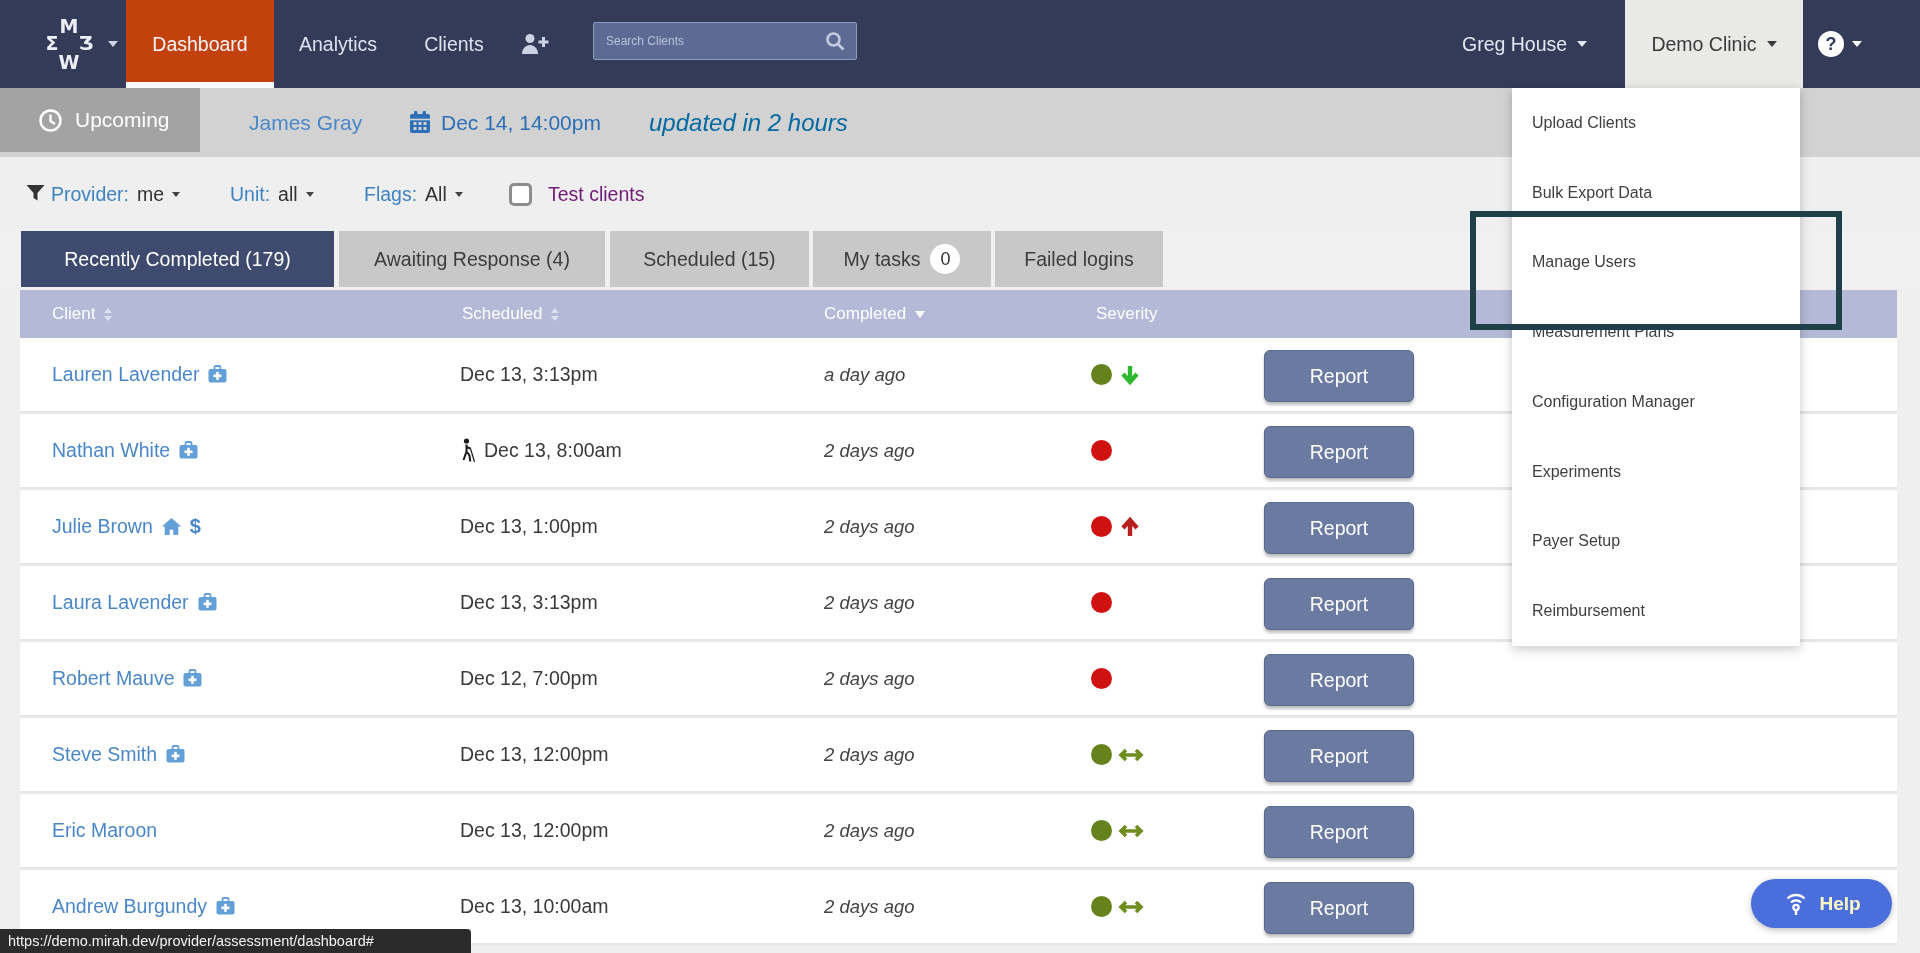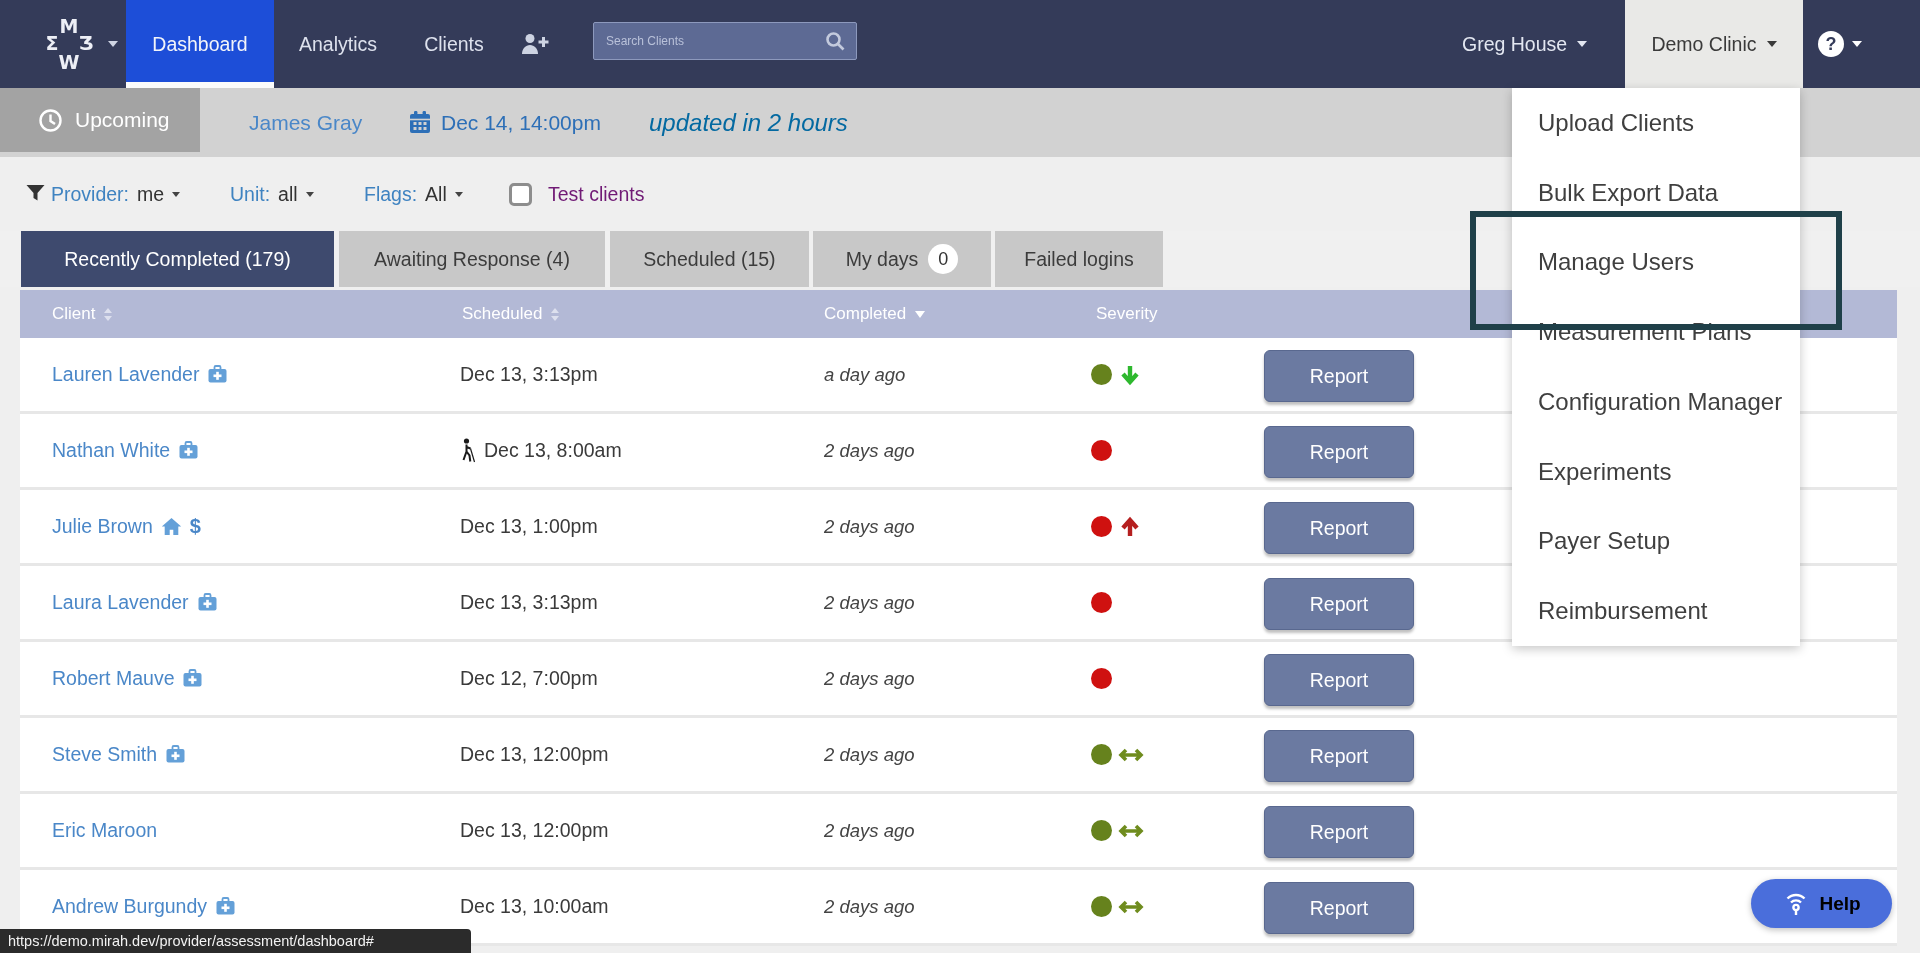--- a/index.html
+++ b/index.html
@@ -4,21 +4,21 @@
 <style>
   * { margin:0; padding:0; box-sizing:border-box; }
   html,body { width:1920px; height:953px; overflow:hidden; }
   body { font-family:"Liberation Sans","DejaVu Sans",sans-serif; background:#efefef; position:relative; }
 
   
   .navbar { position:absolute; top:0; left:0; width:1920px; height:88px; background:#343b59; z-index:10; }
   .brand { position:absolute; left:42px; top:17px; width:54px; height:54px; }
   .brand-caret { position:absolute; left:108px; top:41px; color:#cfd5e4; }
   .navitem { position:absolute; top:0; height:88px; line-height:88px; color:#dde1ed; font-size:19.5px; text-align:center; cursor:pointer; }
-  .navitem.active { background:#1d4ed8; color:#f2f4f9; }
+  .navitem.active { background:#c2410c; color:#f2f4f9; }
   .nav-underline { position:absolute; left:126px; top:82px; width:148px; height:6px; background:#fbfbfb; }
   .personadd { position:absolute; left:520px; top:32px; }
   .searchbox { position:absolute; left:593px; top:22px; width:264px; height:38px; background:#5d6a94; border:1px solid #8d99bd; border-radius:2px; display:flex; align-items:center; padding:0 10px 0 12px; }
   .searchbox input { flex:1; background:transparent; border:none; outline:none; color:#e5e5e5; font-size:12px; font-family:inherit; }
   .searchbox input::placeholder { color:#b9c1d9; opacity:1; }
   .usermenu { position:absolute; left:1452px; top:0; height:88px; line-height:88px; color:#e3e7f1; font-size:19.5px; cursor:pointer; display:flex; align-items:center; gap:10px; padding:0 10px; }
   .clinicmenu { position:absolute; left:1625px; top:0; width:178px; height:88px; background:#e9e9e7; color:#3a3a3a; font-size:19.5px; display:flex; align-items:center; justify-content:center; gap:10px; cursor:pointer; }
   .qhelp { position:absolute; left:1818px; top:0; height:88px; display:flex; align-items:center; gap:8px; cursor:pointer; }
   .qcircle { width:26px; height:26px; border-radius:50%; background:#ffffff; color:#343b59; font-weight:bold; font-size:18px; display:flex; align-items:center; justify-content:center; }
 
@@ -64,25 +64,25 @@
   .comp   { left:804px; color:#444; font-size:18.5px; font-style:italic; }
   .sev    { left:1071px; gap:6px; }
   .dot { width:21px; height:21px; border-radius:50%; }
   .dot.olive { background:#66821d; }
   .dot.red { background:#cf1110; }
   .reportbtn { position:absolute; left:1244px; top:12px; width:150px; height:52px; background:#6b7aa1; border:1px solid #59688f; border-radius:6px; color:#fff; font-size:19.5px; font-family:inherit; cursor:pointer; box-shadow:0 3px 3px rgba(0,0,0,.25); }
   .dollar { color:#4a87c8; font-size:20px; font-weight:bold; }
 
   
   .dropdown { position:absolute; top:88px; left:1512px; width:288px; height:558px; background:#ffffff; box-shadow:0 3px 10px rgba(0,0,0,.22); z-index:50; display:flex; flex-direction:column; }
-  .dd-item { flex:1; display:flex; align-items:center; padding-left:26px; font-size:24px; color:#3f3f3f; cursor:pointer; }
+  .dd-item { flex:1; display:flex; align-items:center; padding-left:20px; font-size:16px; color:#3f3f3f; cursor:pointer; }
   .hibox { position:absolute; left:1470px; top:211px; width:372px; height:119px; border:6px solid #1f4049; z-index:60; pointer-events:none; }
 
   
-  .helpbtn { position:absolute; left:1751px; top:879px; width:141px; height:49px; border-radius:26px; background:#4a6edb; border:none; color:#000000; display:flex; align-items:center; justify-content:center; gap:9px; font-size:19px; font-weight:bold; font-family:inherit; cursor:pointer; z-index:70; box-shadow:0 2px 6px rgba(0,0,0,.25); }
+  .helpbtn { position:absolute; left:1751px; top:879px; width:141px; height:49px; border-radius:26px; background:#4a6edb; border:none; color:#fef9c3; display:flex; align-items:center; justify-content:center; gap:9px; font-size:19px; font-weight:bold; font-family:inherit; cursor:pointer; z-index:70; box-shadow:0 2px 6px rgba(0,0,0,.25); }
   .statusbar { position:absolute; left:0; top:929px; width:471px; height:24px; background:#2b2b2b; color:#f2f2f2; font-size:14.5px; line-height:24px; padding-left:8px; border-top-right-radius:4px; z-index:70; white-space:nowrap; overflow:hidden; }
 </style>
 </head>
 <body>
 
 <div class="navbar">
   <svg class="brand" viewBox="0 0 54 54">
     <g fill="#edeff6" font-family="'DejaVu Sans',sans-serif" font-weight="bold" font-size="19" text-anchor="middle">
       <text x="27" y="16">M</text>
       <text x="10" y="33">Σ</text>
@@ -188,21 +188,21 @@
   <div class="tab active" style="left:21px;width:313px">
       <span>Recently Completed (179)</span>
     </div>
   <div class="tab" style="left:339px;width:266px">
       <span>Awaiting Response (4)</span>
     </div>
   <div class="tab" style="left:610px;width:199px">
       <span>Scheduled (15)</span>
     </div>
   <div class="tab" style="left:813px;width:178px">
-    <span>My days</span>
+    <span>My tasks</span>
     <span class="badge">0</span>
   </div>
   <div class="tab" style="left:995px;width:168px">
       <span>Failed logins</span>
     </div>
 </div>
 
 <div class="thead">
   <div class="thcell" style="left:32px">
     <span>Client</span>

